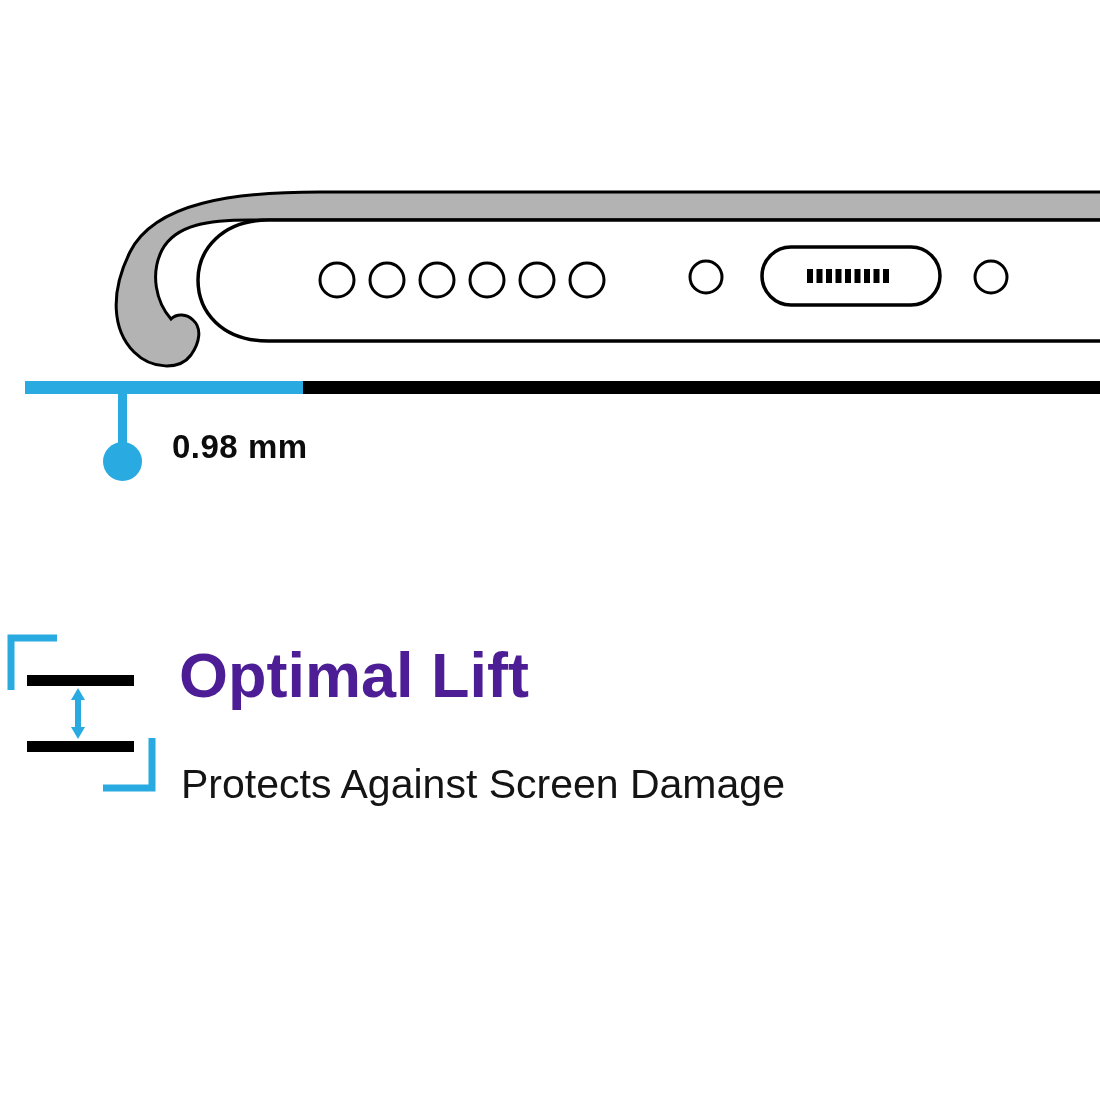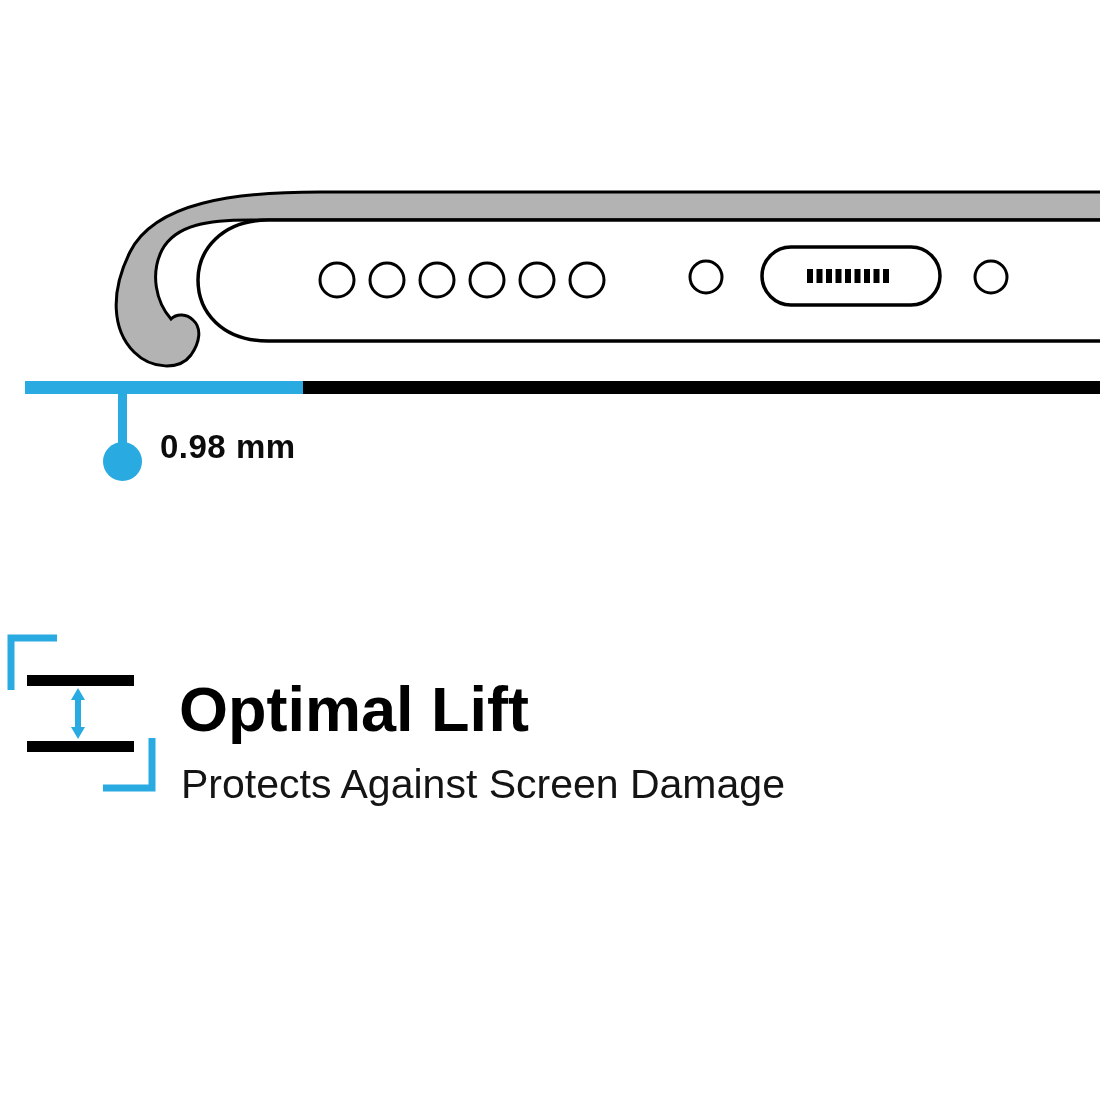--- a/index.html
+++ b/index.html
@@ -17,28 +17,27 @@
     font-family:"Liberation Sans", sans-serif;
     color:var(--ink);
   }
   .abs{position:absolute;}
   .bar{position:absolute;height:13px;}
   .bar.accent{background:var(--accent);}
   .bar.ink{background:var(--ink);}
   .measure-stem{position:absolute;background:var(--accent);}
   .measure-dot{position:absolute;width:39px;height:39px;border-radius:50%;background:var(--accent);}
   .measure-label{
-    position:absolute;left:160px;top:428px;
+    position:absolute;left:172px;top:428px;
     font-size:33px;font-weight:bold;letter-spacing:.5px;color:#0c0c0c;
   }
   .feature-title{
     position:absolute;left:179px;top:644px;
-    font-size:63px;font-weight:bold;letter-spacing:0;color:#000000;
+    font-size:63px;font-weight:bold;letter-spacing:0;color:#4c1d95;
     line-height:1;
-    margin-top:34px;
   }
   .feature-subtitle{
     position:absolute;left:181px;top:764px;
     font-size:41px;font-weight:normal;color:#141414;
     line-height:1;
   }
   svg{display:block;}
   .case-shell{fill:var(--case_gray);stroke:var(--ink);stroke-width:3;}
   .phone-body{fill:#fff;stroke:var(--ink);stroke-width:3.5;}
   .hole{fill:#fff;stroke:var(--ink);stroke-width:3;}

